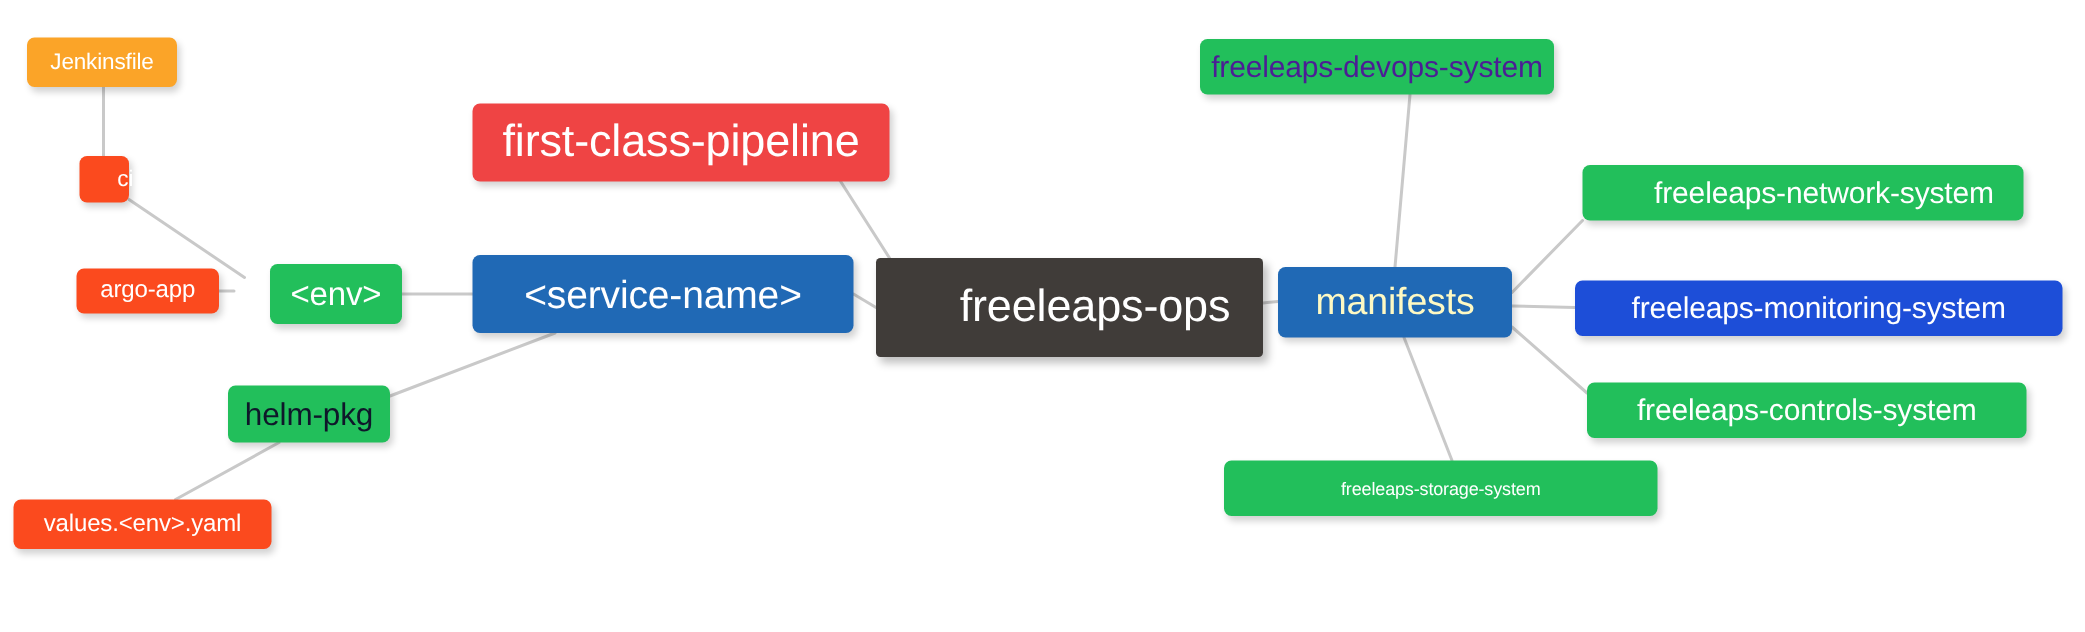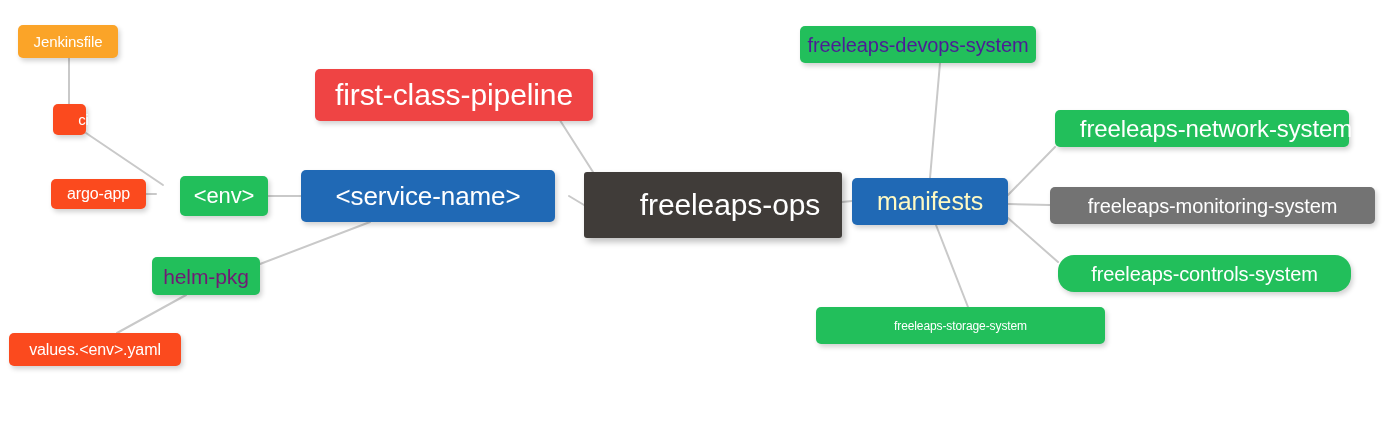--- a/index.html
+++ b/index.html
@@ -64,56 +64,56 @@
       <line x1="930" y1="178" x2="940" y2="63" stroke="#c9c9c9" stroke-width="2" stroke-linecap="round"></line>
       <line x1="1008" y1="195" x2="1055" y2="147" stroke="#c9c9c9" stroke-width="2" stroke-linecap="round"></line>
       <line x1="1008" y1="204" x2="1050" y2="205" stroke="#c9c9c9" stroke-width="2" stroke-linecap="round"></line>
       <line x1="1008" y1="218" x2="1058" y2="262" stroke="#c9c9c9" stroke-width="2" stroke-linecap="round"></line>
       <line x1="936" y1="225" x2="968" y2="307" stroke="#c9c9c9" stroke-width="2" stroke-linecap="round"></line>
     </svg>
   <div id="node-layer">
       <div class="mm-node root" style="left: 584px; top: 172px; width: 258px; height: 66px; background: rgb(64, 60, 57); font-size: 30px; color: rgb(255, 255, 255);">
         <span>freeleaps-ops</span>
       </div>
-      <div class="mm-node" style="left: 301px; top: 170px; width: 254px; height: 52px; background: rgb(32, 105, 181); font-size: 26px; color: rgb(255, 255, 255);">
+      <div class="mm-node" style="left: 315px; top: 170px; width: 254px; height: 52px; background: rgb(32, 105, 181); font-size: 26px; color: rgb(255, 255, 255);">
         <span>&lt;service-name&gt;</span>
       </div>
       <div class="mm-node" style="left: 315px; top: 37px; width: 278px; height: 52px; background: #ef4444; font-size: 30px; color: rgb(255, 255, 255); margin-top: 32px;">
         <span>first-class-pipeline</span>
       </div>
       <div class="mm-node" style="left: 852px; top: 178px; width: 156px; height: 47px; background: rgb(32, 105, 181); font-size: 25px; color: #fef9c3;">
         <span>manifests</span>
       </div>
       <div class="mm-node" style="left: 156px; top: 176px; width: 88px; height: 40px; background: rgb(34, 191, 91); font-size: 22px; color: rgb(255, 255, 255); margin-left: 24px;">
         <span>&lt;env&gt;</span>
       </div>
-      <div class="mm-node" style="left: 152px; top: 257px; width: 108px; height: 38px; background: rgb(34, 191, 91); font-size: 21px; color: #701a75;">
+      <div class="mm-node" style="left: 152px; top: 257px; width: 108px; height: 38px; background: rgb(34, 191, 91); font-size: 21px; color: #0f172a;">
         <span>helm-pkg</span>
       </div>
       <div class="mm-node" style="left: 53px; top: 104px; width: 33px; height: 31px; background: rgb(251, 74, 30); font-size: 15px; color: rgb(255, 255, 255); padding-left: 28px;">
         <span>ci</span>
       </div>
       <div class="mm-node" style="left: 31px; top: 179px; width: 95px; height: 30px; background: rgb(251, 74, 30); font-size: 16px; color: rgb(255, 255, 255); margin-left: 20px;">
         <span>argo-app</span>
       </div>
       <div class="mm-node" style="left: 18px; top: 25px; width: 100px; height: 33px; background: rgb(251, 164, 40); font-size: 15px; color: rgb(255, 255, 255);">
         <span>Jenkinsfile</span>
       </div>
       <div class="mm-node" style="left: 9px; top: 333px; width: 172px; height: 33px; background: rgb(251, 74, 30); font-size: 16px; color: rgb(255, 255, 255);">
         <span>values.&lt;env&gt;.yaml</span>
       </div>
       <div class="mm-node" style="left: 800px; top: 26px; width: 236px; height: 37px; background: rgb(34, 191, 91); font-size: 20px; color: #4c1d95; text-align: right;">
         <span>freeleaps-devops-system</span>
       </div>
-      <div class="mm-node" style="left: 1055px; top: 110px; width: 294px; height: 37px; background: rgb(34, 191, 91); font-size: 24px; color: rgb(255, 255, 255); padding-left: 28px;">
+      <div class="mm-node" style="left: 1055px; top: 110px; width: 294px; height: 37px; background: rgb(34, 191, 91); font-size: 20px; color: rgb(255, 255, 255); padding-left: 28px;">
         <span>freeleaps-network-system</span>
       </div>
-      <div class="mm-node" style="left: 1050px; top: 187px; width: 325px; height: 37px; background: #737373; font-size: 20px; color: rgb(255, 255, 255);">
+      <div class="mm-node" style="left: 1050px; top: 187px; width: 325px; height: 37px; background: #1d4ed8; font-size: 20px; color: rgb(255, 255, 255);">
         <span>freeleaps-monitoring-system</span>
       </div>
-      <div class="mm-node" style="left: 1058px; top: 255px; width: 293px; height: 37px; background: rgb(34, 191, 91); font-size: 20px; color: rgb(255, 255, 255); border-radius: 16px;">
+      <div class="mm-node" style="left: 1058px; top: 255px; width: 293px; height: 37px; background: rgb(34, 191, 91); font-size: 20px; color: rgb(255, 255, 255);">
         <span>freeleaps-controls-system</span>
       </div>
       <div class="mm-node" style="left: 816px; top: 307px; width: 289px; height: 37px; background: rgb(34, 191, 91); font-size: 12px; color: rgb(255, 255, 255);">
         <span>freeleaps-storage-system</span>
       </div>
     </div>
 </div>
 
 </body></html>

